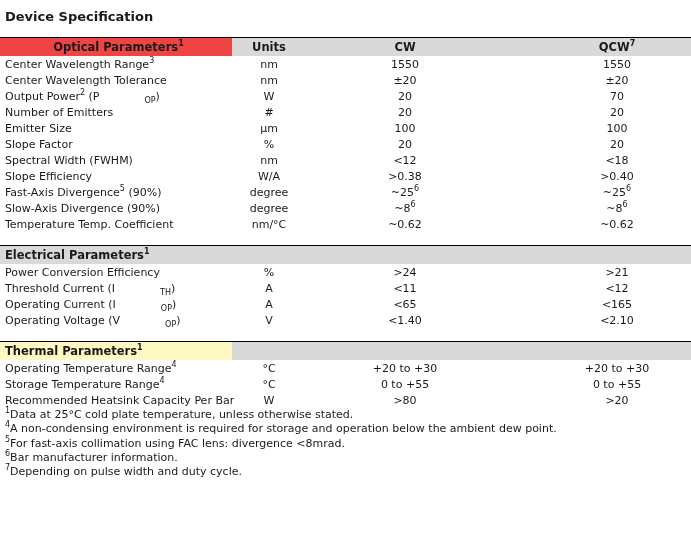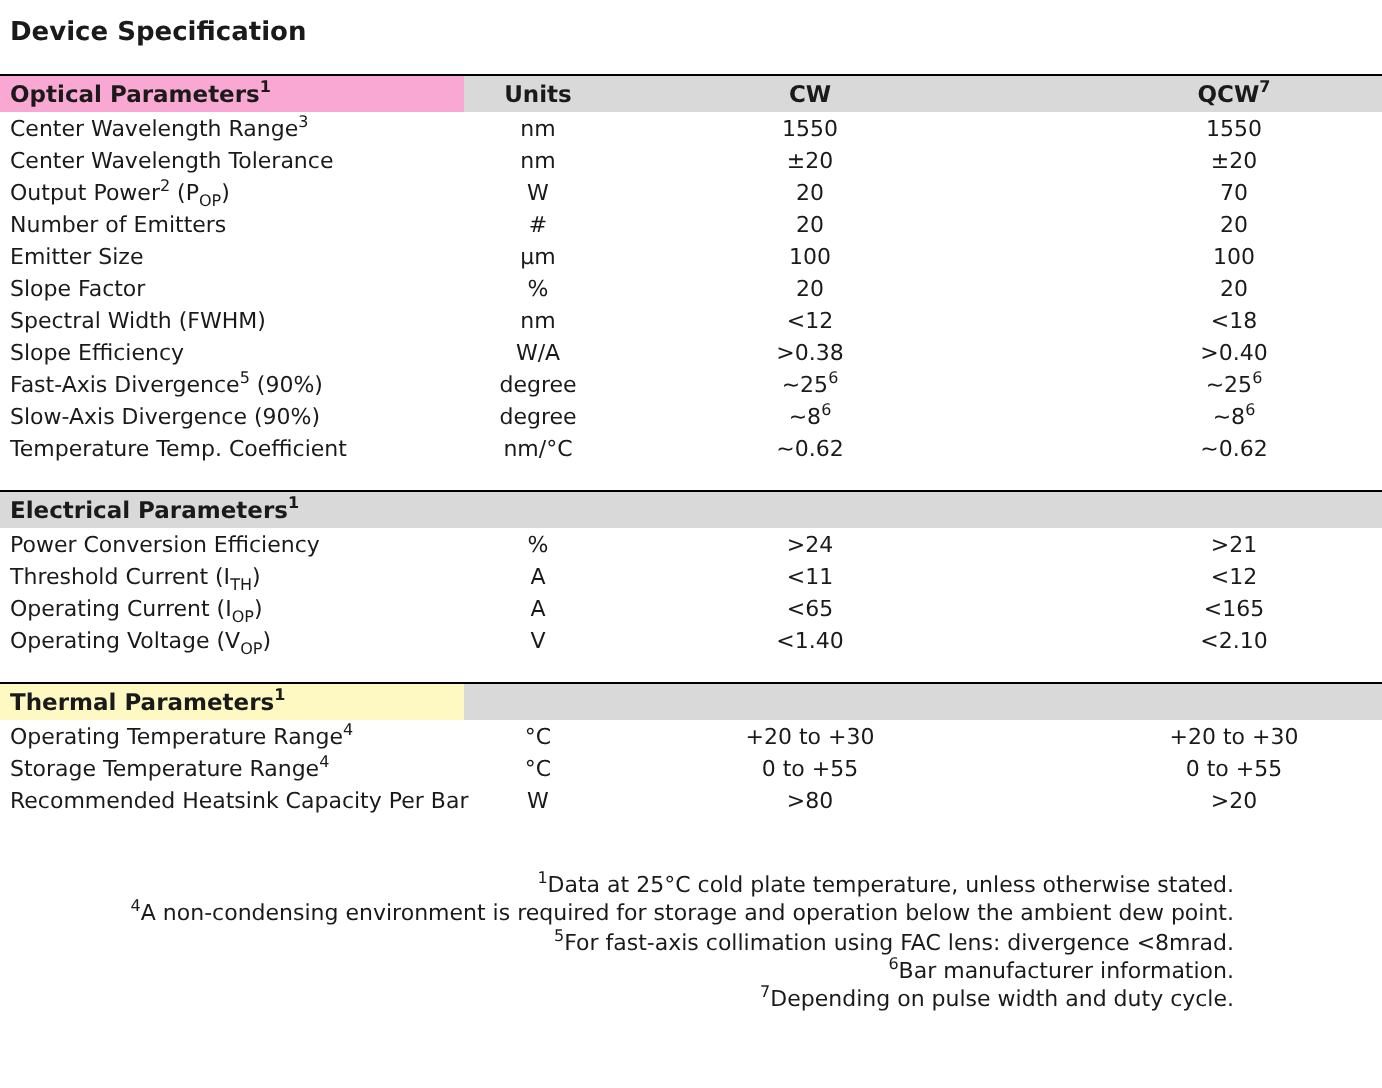--- a/index.html
+++ b/index.html
@@ -43,25 +43,23 @@
   tr.row td {
     height: 16px;
     padding: 0;
     white-space: nowrap;
   }
   td.param { text-align: left; padding-left: 5px !important; }
   td.c { text-align: center; }
   td.qcw { padding-left: 39px !important; }
   tr.gap td { height: 13px; padding: 0; background: #ffffff; }
   sup { font-size: 8px; line-height: 0; }
-  sub { font-size: 8px; line-height: 0; }
+  sub { font-size: 8px; line-height: 0; margin-left: 45px; }
   .footnotes {
-    margin-top: 28px;
     padding-left: 5px;
-    text-align: right;
   }
   .fn {
     font-size: 11px;
     line-height: 14.3px;
     white-space: nowrap;
   }
 </style>
 </head>
 <body style="color: rgb(26, 26, 26);">
 
@@ -70,21 +68,21 @@
 
   <table class="spec">
     <colgroup>
       <col class="c-param">
         <col class="c-units">
         <col class="c-cw">
         <col class="c-qcw">
     </colgroup>
     <tbody>
   <tr class="sec">
-    <td class="param" style="background: #f9a8d4; border-top-color: rgb(0, 0, 0);">Optical Parameters<sup>1</sup></td>
+    <td class="param" style="background: #ef4444; border-top-color: rgb(0, 0, 0); text-align: center;">Optical Parameters<sup>1</sup></td>
     <td class="c" style="background: rgb(217, 217, 217); border-top-color: rgb(0, 0, 0);">Units</td>
     <td class="c" style="background: rgb(217, 217, 217); border-top-color: rgb(0, 0, 0);">CW</td>
     <td class="c qcw" style="background: rgb(217, 217, 217); border-top-color: rgb(0, 0, 0);">QCW<sup>7</sup></td>
   </tr>
 
   <tr class="row">
     <td class="param">Center Wavelength Range<sup>3</sup></td>
     <td class="c">nm</td>
     <td class="c">1550</td>
     <td class="c qcw">1550</td>

